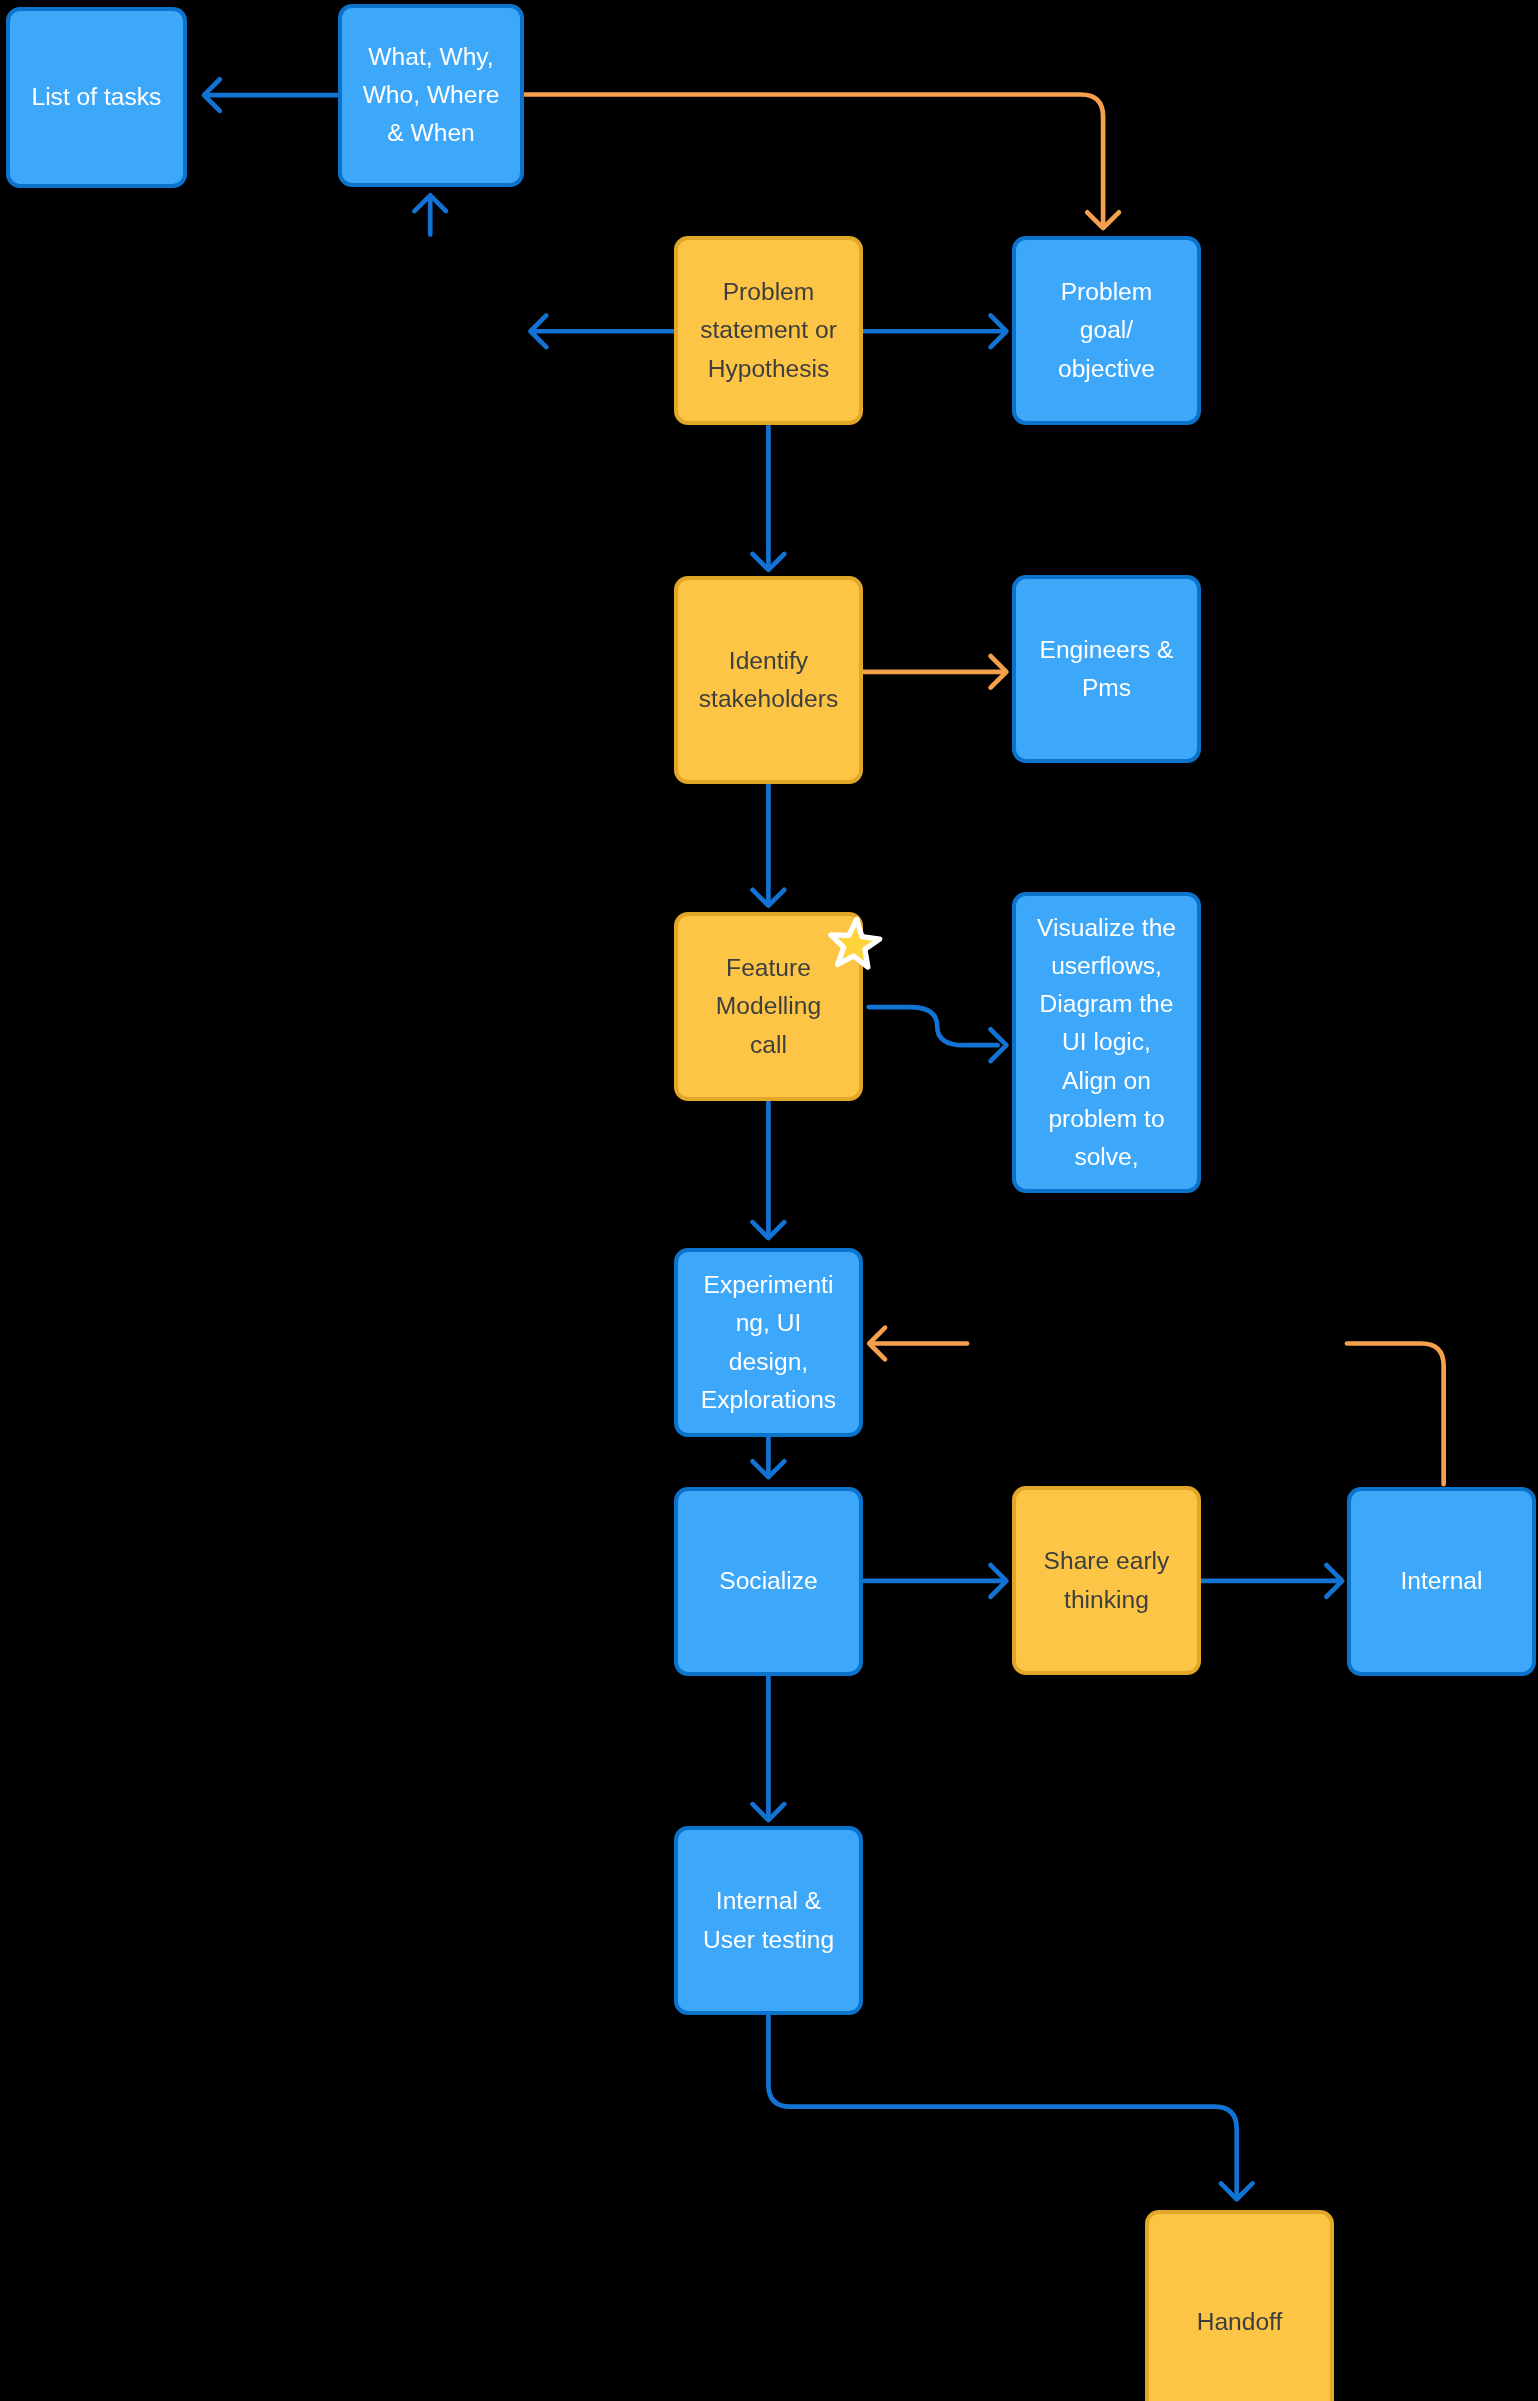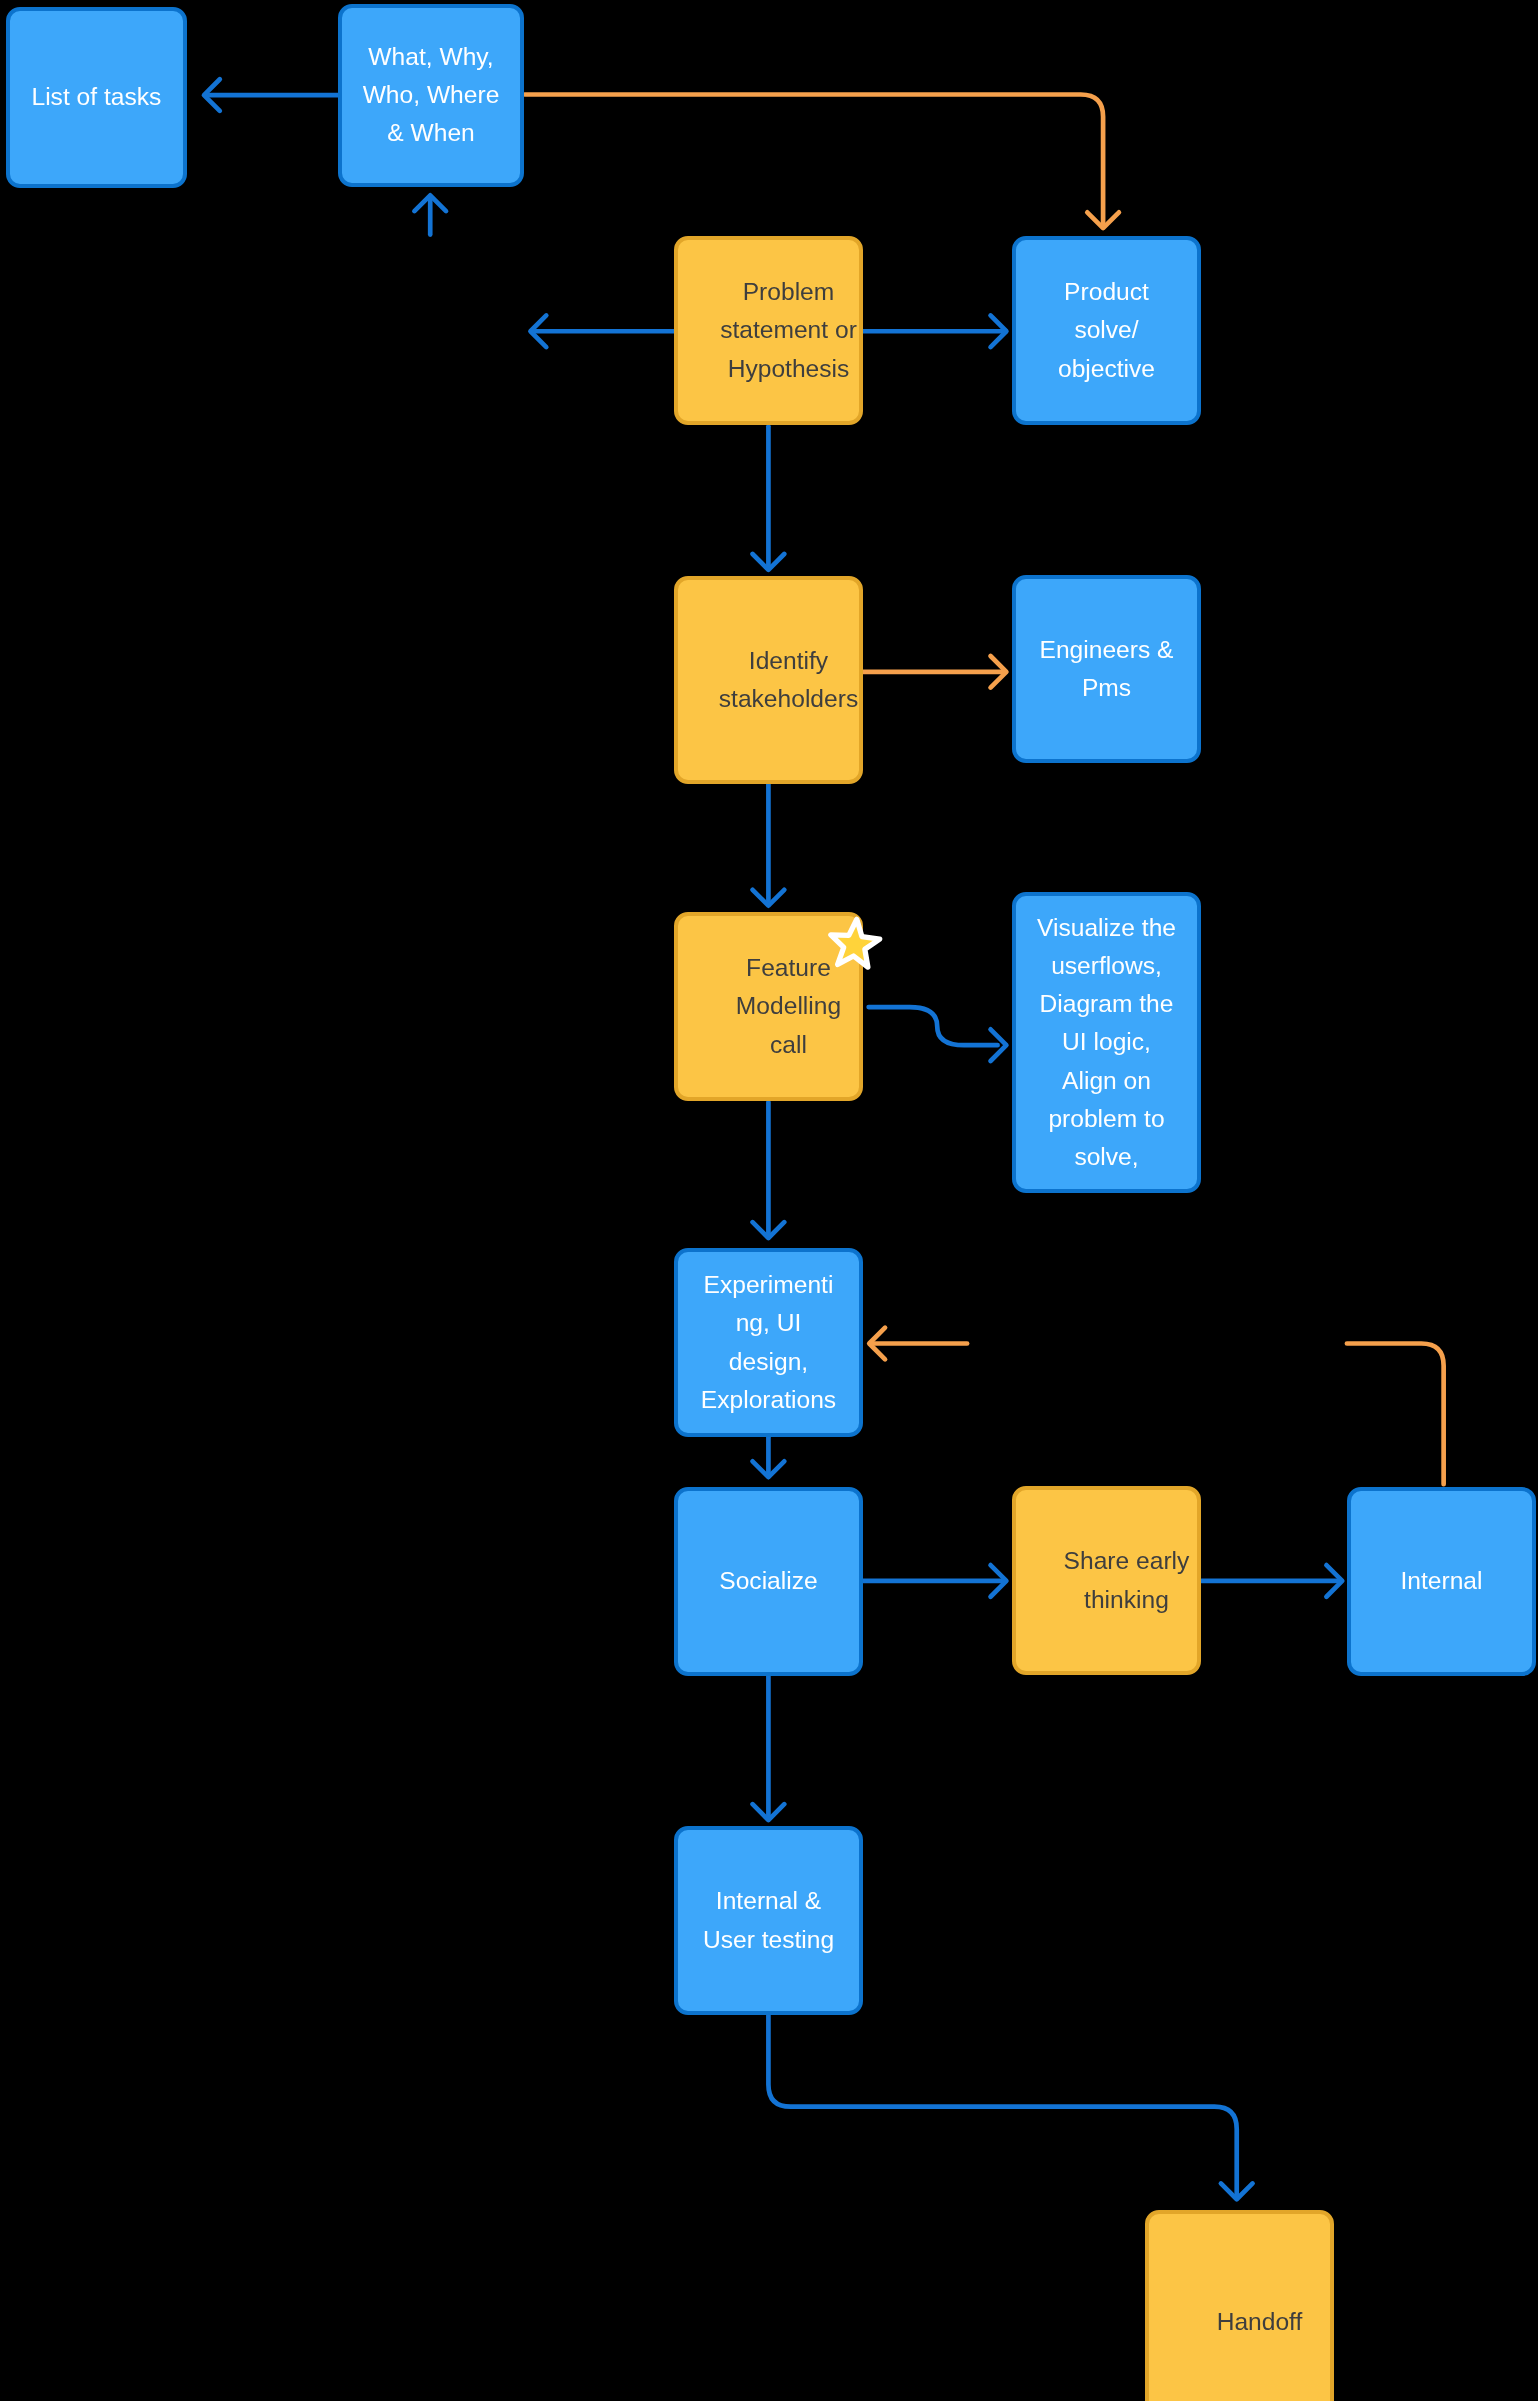--- a/index.html
+++ b/index.html
@@ -42,21 +42,20 @@
   }
   .node.blue{
     background:var(--node-blue-fill);
     border-color:var(--node-blue-border);
     color:var(--text-on-blue);
   }
   .node.orange{
     background:var(--node-orange-fill);
     border-color:var(--node-orange-border);
     color:var(--text-on-orange);
-    justify-content:flex-end;
   }
   .node-label{
     display:block;
     width:141px;
     font-size:24.6px;
     line-height:1.55;
     overflow-wrap:break-word;
     word-wrap:break-word;
   }
   .overlay{position:absolute;left:0;top:0;pointer-events:none;}
@@ -152,21 +151,21 @@
   <div class="node blue" style="left:338px;top:3.5px;width:186px;height:183px">
     <span class="node-label">What, Why, Who, Where &amp; When</span>
   </div>
 
 
   <div class="node orange" style="left:674px;top:236px;width:189px;height:189px">
     <span class="node-label">Problem statement or Hypothesis</span>
   </div>
 
   <div class="node blue" style="left:1012px;top:236px;width:189px;height:189px">
-    <span class="node-label">Product solve/ objective</span>
+    <span class="node-label">Problem goal/ objective</span>
   </div>
 
   <div class="node orange" style="left:674px;top:576px;width:189px;height:208px">
     <span class="node-label">Identify stakeholders</span>
   </div>
 
   <div class="node blue" style="left:1012px;top:575px;width:189px;height:188px">
     <span class="node-label">Engineers &amp; Pms</span>
   </div>
 

